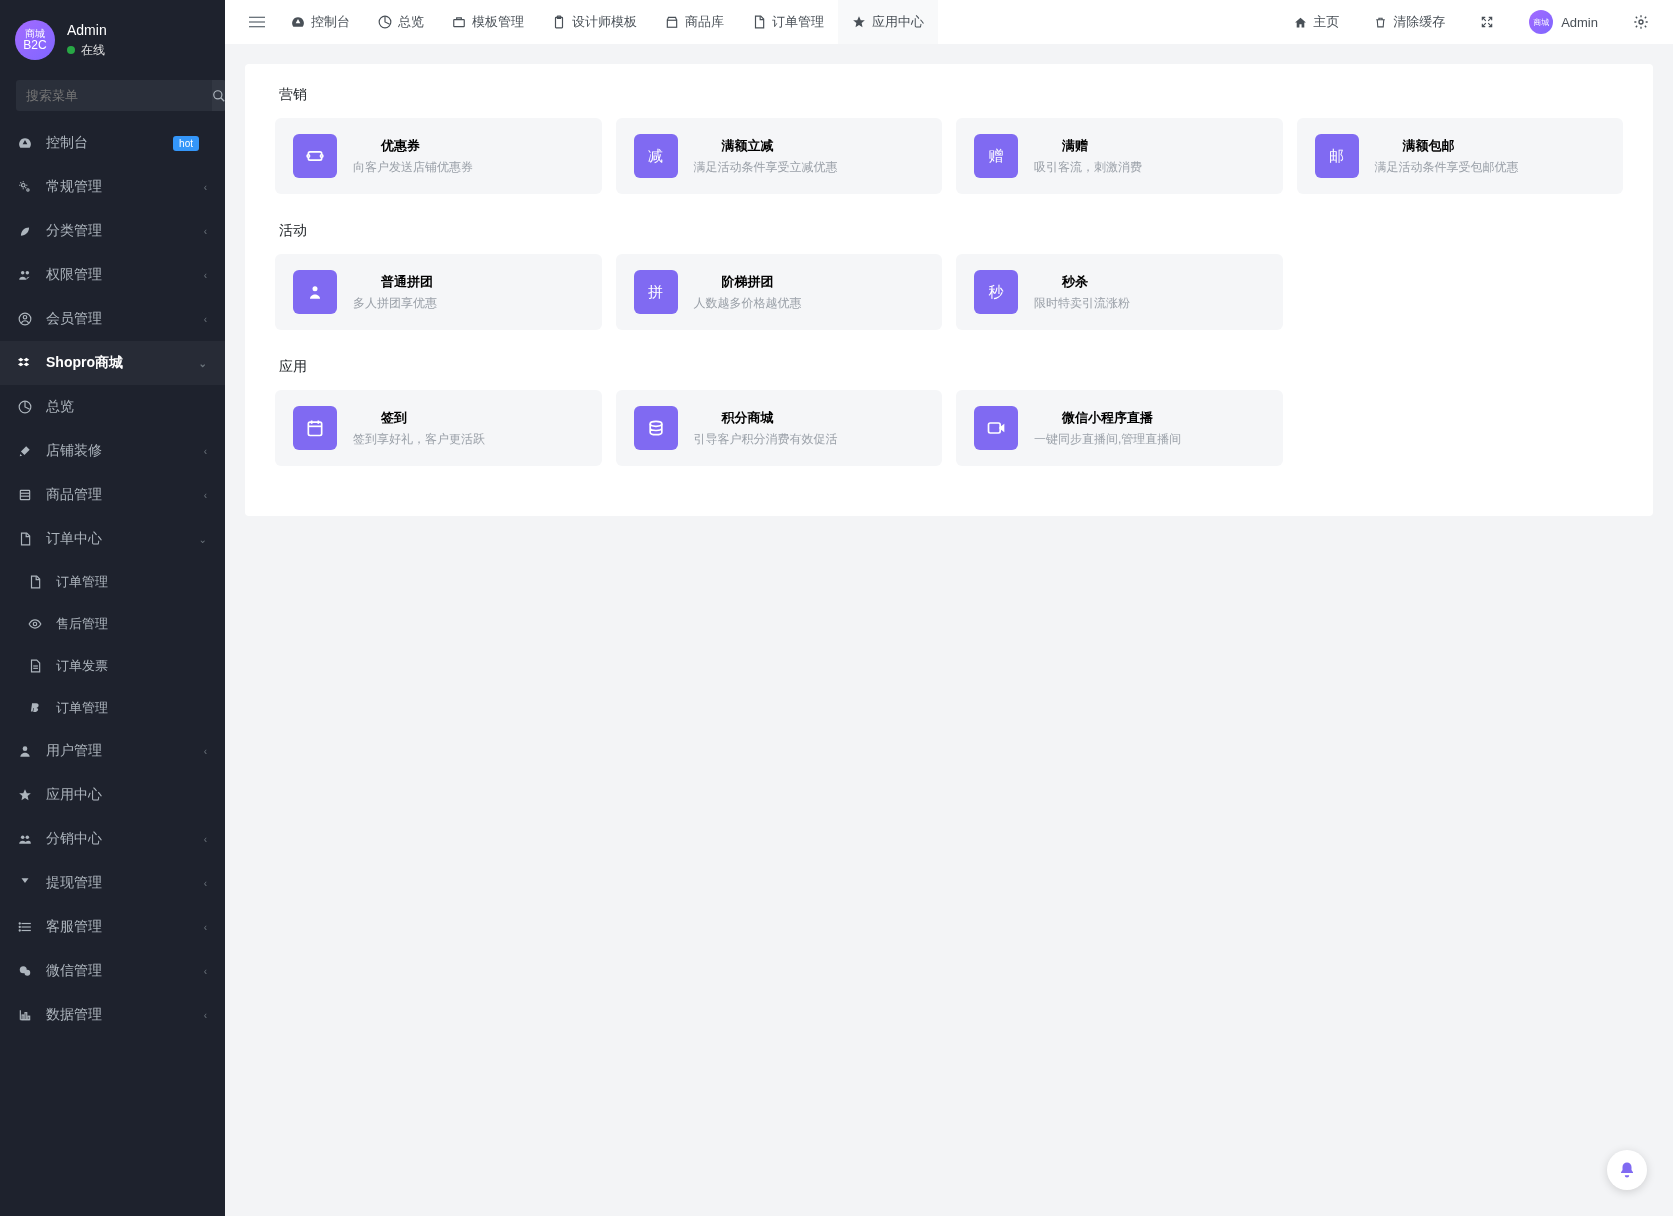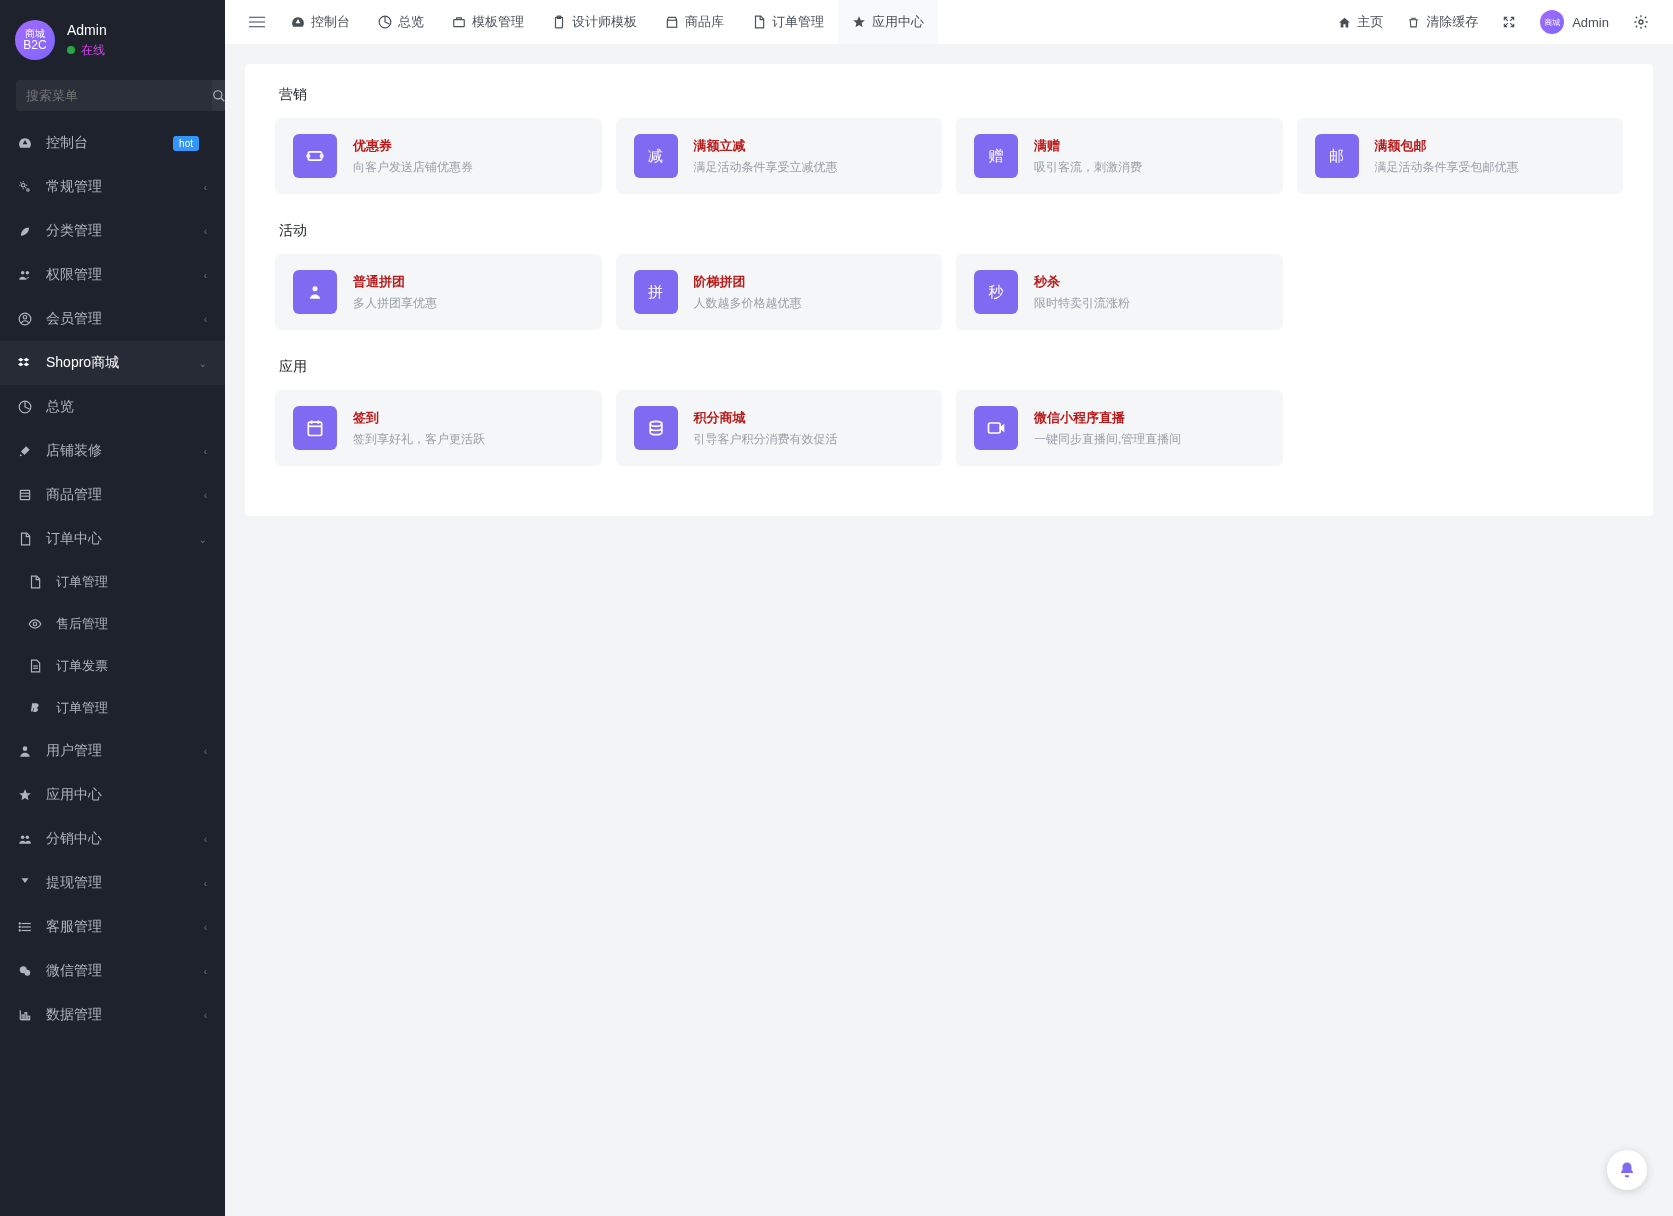--- a/index.html
+++ b/index.html
@@ -3,60 +3,60 @@
 <meta charset="utf-8">
 <style>
 * { box-sizing: border-box; margin: 0; padding: 0; }
 body { font-family: -apple-system, BlinkMacSystemFont, "Segoe UI", "PingFang SC", "Microsoft YaHei", sans-serif; background: #f3f4f6; width: 1673px; height: 1216px; overflow: hidden; }
 .layout { display: flex; height: 100%; }
 .sidebar { width: 225px; background: #1e222d; color: #adb5bd; height: 100%; overflow-y: auto; }
 .sidebar .user-block { display: flex; align-items: center; padding: 20px 15px; }
 .sidebar .avatar { width: 40px; height: 40px; border-radius: 50%; background: linear-gradient(135deg,#a36bff,#7f66ff); color:#fff; font-size:10px; display:flex; flex-direction:column; align-items:center; justify-content:center; line-height:1; margin-right:12px;}
 .sidebar .avatar span{font-size:12px;}
 .sidebar .user-name { color:#fff; font-size:14px; font-weight:500; }
-.sidebar .user-status { font-size:12px; color:#d946ef; display:flex; align-items:center; margin-top:4px;}
+.sidebar .user-status { font-size:12px; color:#e5e5e5; display:flex; align-items:center; margin-top:4px;}
 .sidebar .status-dot { width:8px; height:8px; border-radius:50%; background:#28a745; margin-right:6px; display:inline-block;}
 .sidebar .search-wrap { padding: 0 10px 10px 16px; }
 .sidebar .search { display:flex; background:#2a2f3a; border-radius:3px; }
 .sidebar .search input { flex:1; background:transparent; border:none; color:#adb5bd; padding:8px 10px; font-size:13px; outline:none;}
 .sidebar .search button { background:#323742; border:none; color:#adb5bd; width:36px; cursor:pointer; border-radius:0 3px 3px 0;}
 .menu { list-style:none; }
 .menu > li > a { display:flex; align-items:center; padding:13px 18px; color:#adb5bd; text-decoration:none; font-size:14px; position:relative; cursor:pointer;}
 .menu > li > a .icon { width:18px; text-align:center; margin-right:10px; font-size:14px;}
 .menu > li > a .caret { margin-left:auto; font-size:10px; color:#6c757d;}
 .menu > li > a .badge { margin-left:auto; background:#3496f9; color:#fff; font-size:10px; padding:2px 6px; border-radius:3px; margin-right:8px;}
-.menu > li.open > a { background:#272b36; color:#fff;}
+.menu > li.open > a { background:#272b36; color:#fff;font-weight:bold;}
 .submenu { list-style:none; }
 .submenu > li > a { display:flex; align-items:center; padding:13px 18px 13px 18px; color:#adb5bd; text-decoration:none; font-size:14px; position:relative; cursor:pointer;}
 .submenu > li > a .icon { width:18px; text-align:center; margin-right:10px; font-size:14px;}
 .submenu > li > a .caret { margin-left:auto; font-size:10px; color:#6c757d;}
 .submenu2 { list-style:none; }
 .submenu2 > li > a { display:flex; align-items:center; padding:12px 18px 12px 28px; color:#adb5bd; text-decoration:none; font-size:13px; cursor:pointer;}
 .submenu2 > li > a .icon { width:18px; text-align:center; margin-right:10px; font-size:13px;}
 
 .main { flex:1; display:flex; flex-direction:column; height:100%; }
 .topbar { height: 44px; background:#fff; display:flex; align-items:center; padding:0 12px; font-size:13px; color:#495057;}
 .topbar .left { display:flex; align-items:center; gap:0; }
 .topbar .nav-item { display:flex; align-items:center; padding:0 14px; height:44px; cursor:pointer; color:#495057;}
 .topbar .nav-item.active { border-top:2px solid transparent; border-bottom:2px solid transparent; box-shadow: inset 0 -2px 0 transparent; background:#f8f9fa;}
 .topbar .nav-item .icon { margin-right:6px; font-size:13px;}
 .topbar .toggle { padding:0 12px; cursor:pointer; font-size:16px; color:#6c757d;}
-.topbar .right { margin-left:auto; display:flex; align-items:center; gap:0;}
+.topbar .right { margin-left:auto; display:flex; align-items:center; gap:11px;}
 .topbar .right .nav-item { padding:0 12px;}
 .topbar .avatar-sm { width:24px; height:24px; border-radius:50%; background:linear-gradient(135deg,#a36bff,#7f66ff); margin-right:8px; display:flex; align-items:center; justify-content:center; color:#fff; font-size:8px;}
 
 .content { flex:1; padding:20px; overflow-y:auto;}
 .panel { background:#fff; border-radius:4px; padding:22px 30px; }
 .panel > h1 { font-size:15px; font-weight:500; color:#212529; margin-bottom:24px;}
 .section { margin-bottom:28px;}
 .section-title { font-size:14px; font-weight:500; color:#212529; margin-bottom:14px; padding-left:4px;}
 .card-grid { display:grid; grid-template-columns: repeat(4, 1fr); gap:14px;}
 .app-card { background:#f5f6f8; border-radius:6px; padding:16px 18px; display:flex; align-items:center; cursor:pointer;}
 .app-card .app-icon { width:44px; height:44px; border-radius:6px; background:#806af2; color:#fff; display:flex; align-items:center; justify-content:center; font-size:18px; margin-right:16px; font-weight:500; flex-shrink:0;}
-.app-card .app-title { font-size:13px; font-weight:600; color:#b91c1c; margin-bottom:4px;}
+.app-card .app-title { font-size:13px; font-weight:600; color:#000000; margin-bottom:4px;margin-left:28px;}
 .app-card .app-desc { font-size:12px; color:#9aa0a8;}
 
 .float-btn { position:fixed; right:26px; bottom:26px; width:40px; height:40px; border-radius:50%; background:#fff; box-shadow:0 2px 10px rgba(0,0,0,.15); display:flex; align-items:center; justify-content:center; color:#806af2; font-size:18px; cursor:pointer;}
 
 svg{display:block;}
 </style>
 </head>
 <body>
 
 <div class="layout">

